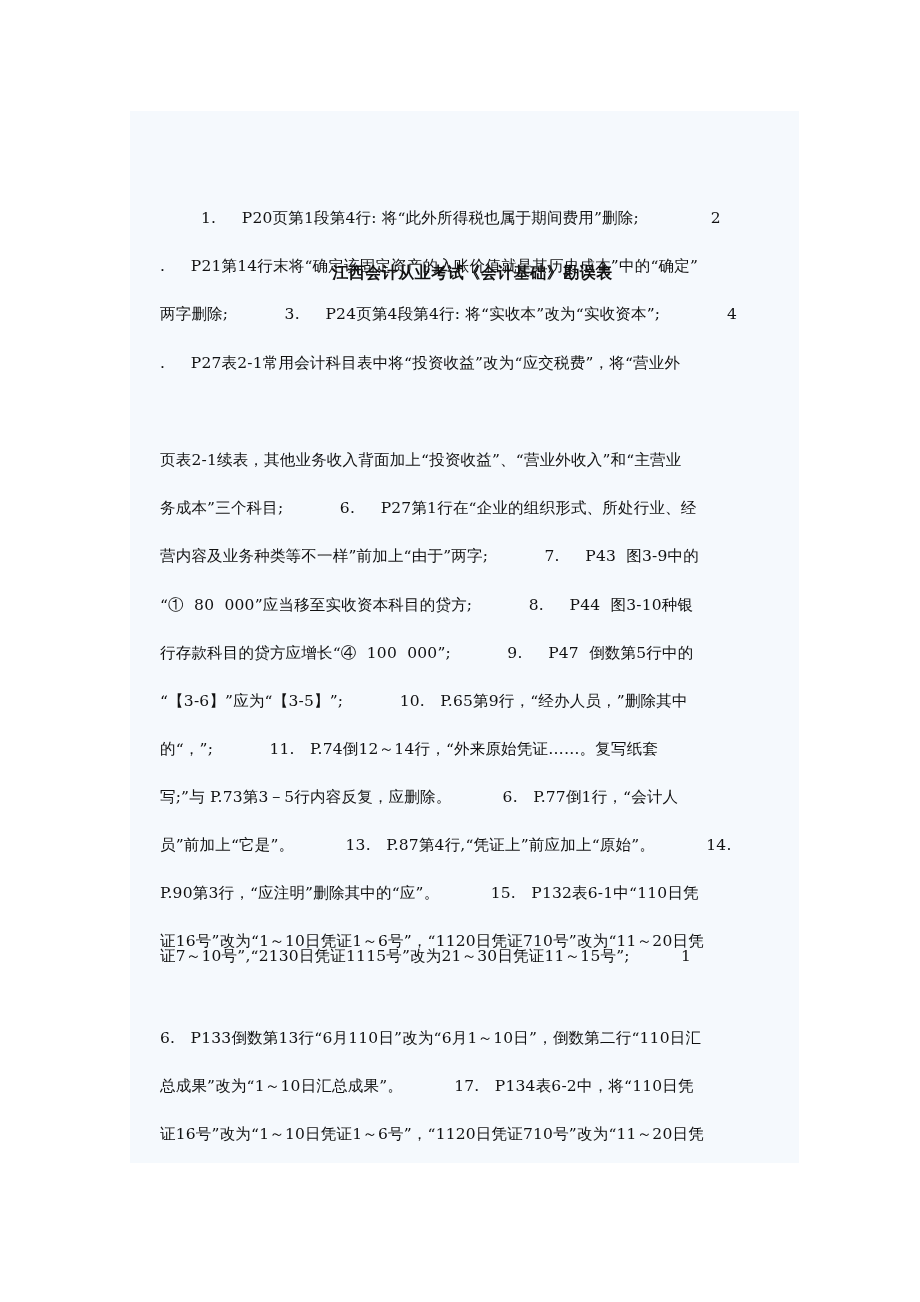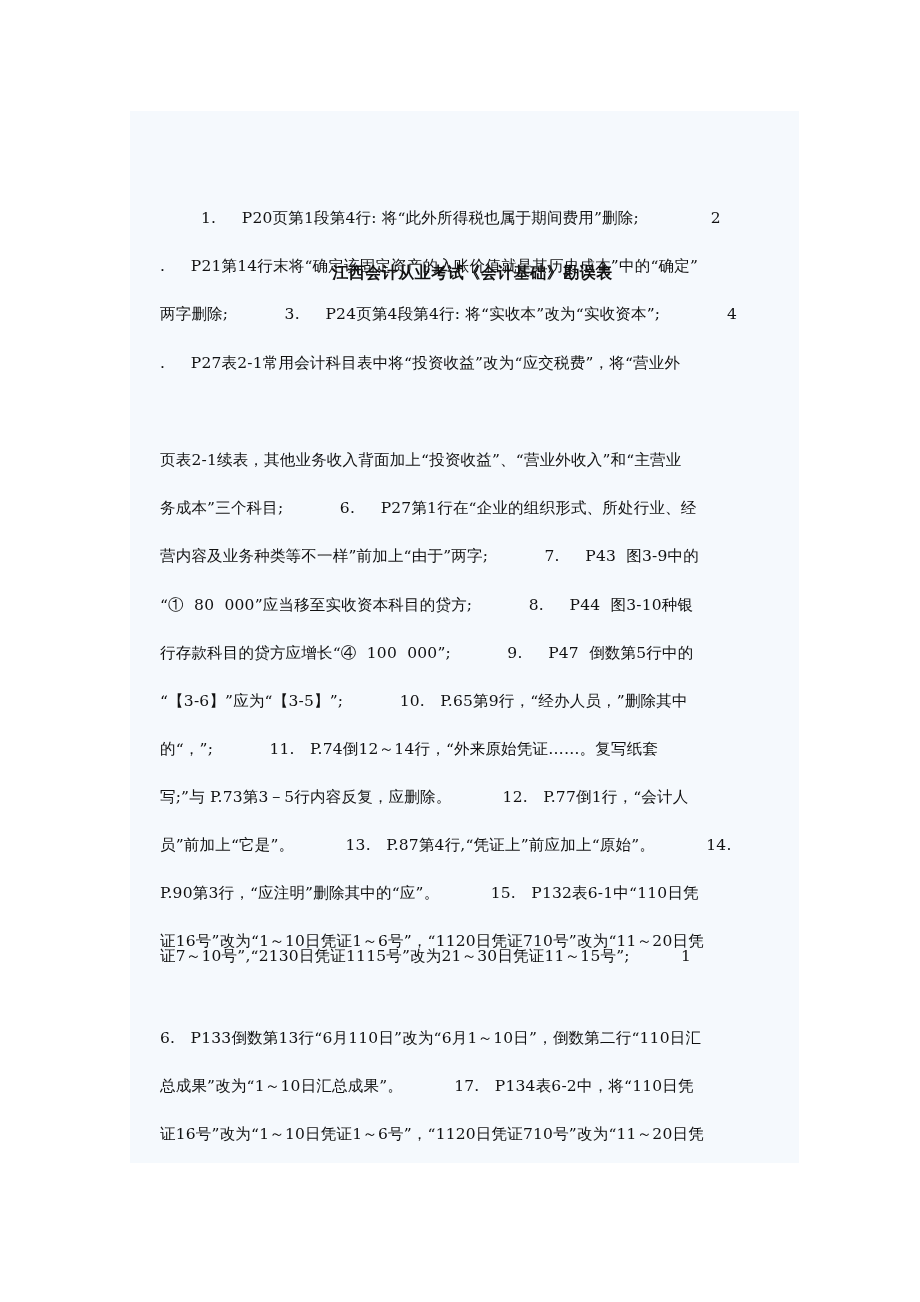--- a/index.html
+++ b/index.html
@@ -55,21 +55,21 @@
   <div class="line" style="top:141px">.     P21第14行末将“确定该固定资产的入账价值就是其历史成本”中的“确定”</div>
   <div class="line" style="top:189px">两字删除;           3.     P24页第4段第4行: 将“实收本”改为“实收资本”;             4</div>
   <div class="line" style="top:238px">.     P27表2-1常用会计科目表中将“投资收益”改为“应交税费”，将“营业外</div>
   <div class="line" style="top:335px">页表2-1续表，其他业务收入背面加上“投资收益”、“营业外收入”和“主营业</div>
   <div class="line" style="top:383px">务成本”三个科目;           6.     P27第1行在“企业的组织形式、所处行业、经</div>
   <div class="line" style="top:431px">营内容及业务种类等不一样”前加上“由于”两字;           7.     P43  图3-9中的</div>
   <div class="line" style="top:480px">“①  80  000”应当移至实收资本科目的贷方;           8.     P44  图3-10种银</div>
   <div class="line" style="top:528px">行存款科目的贷方应增长“④  100  000”;           9.     P47  倒数第5行中的</div>
   <div class="line" style="top:576px">“【3-6】”应为“【3-5】”;           10.   P.65第9行，“经办人员，”删除其中</div>
   <div class="line" style="top:624px">的“，”;           11.   P.74倒12～14行，“外来原始凭证……。复写纸套</div>
-  <div class="line" style="top:672px">写;”与 P.73第3－5行内容反复，应删除。          12.   P.77倒1行，“会计人</div>
+  <div class="line" style="top:672px">写;”与 P.73第3－5行内容反复，应删除。          6.   P.77倒1行，“会计人</div>
   <div class="line" style="top:720px">员”前加上“它是”。          13.   P.87第4行,“凭证上”前应加上“原始”。          14.</div>
   <div class="line" style="top:768px">P.90第3行，“应注明”删除其中的“应”。          15.   P132表6-1中“110日凭</div>
   <div class="line" style="top:816px">证16号”改为“1～10日凭证1～6号”，“1120日凭证710号”改为“11～20日凭</div>
   <div class="line" style="top:831px">证7～10号”,“2130日凭证1115号”改为21～30日凭证11～15号”;          1</div>
   <div class="line" style="top:913px">6.   P133倒数第13行“6月110日”改为“6月1～10日”，倒数第二行“110日汇</div>
   <div class="line" style="top:961px">总成果”改为“1～10日汇总成果”。          17.   P134表6-2中，将“110日凭</div>
   <div class="line" style="top:1009px">证16号”改为“1～10日凭证1～6号”，“1120日凭证710号”改为“11～20日凭</div>
 </div>
 
 </body></html>

